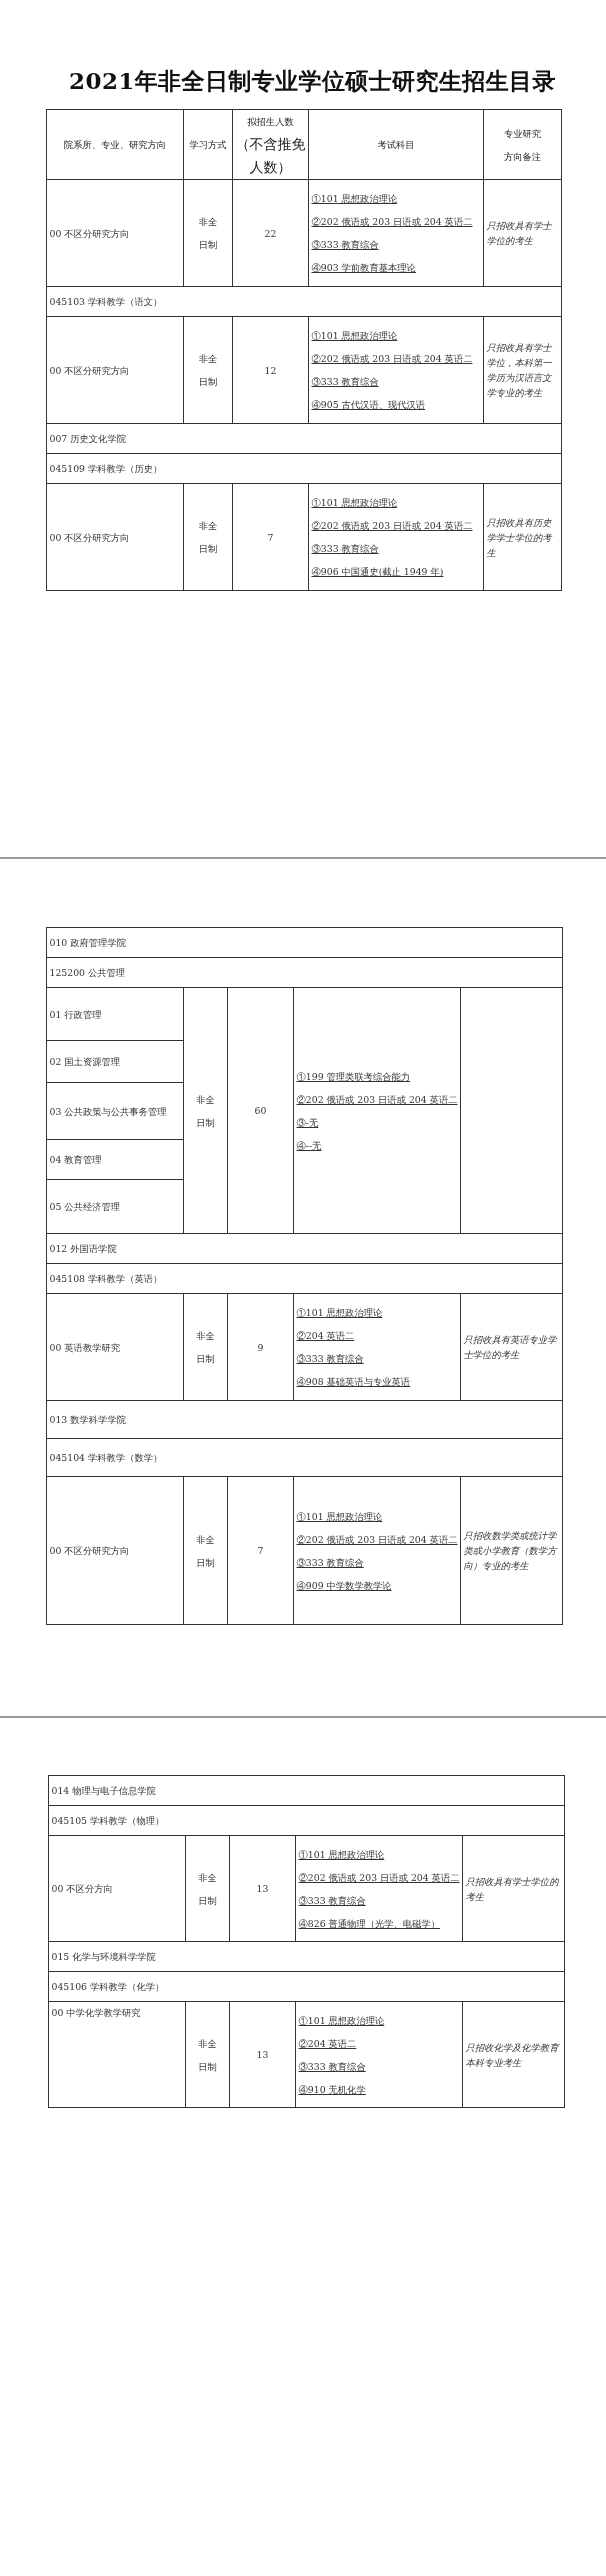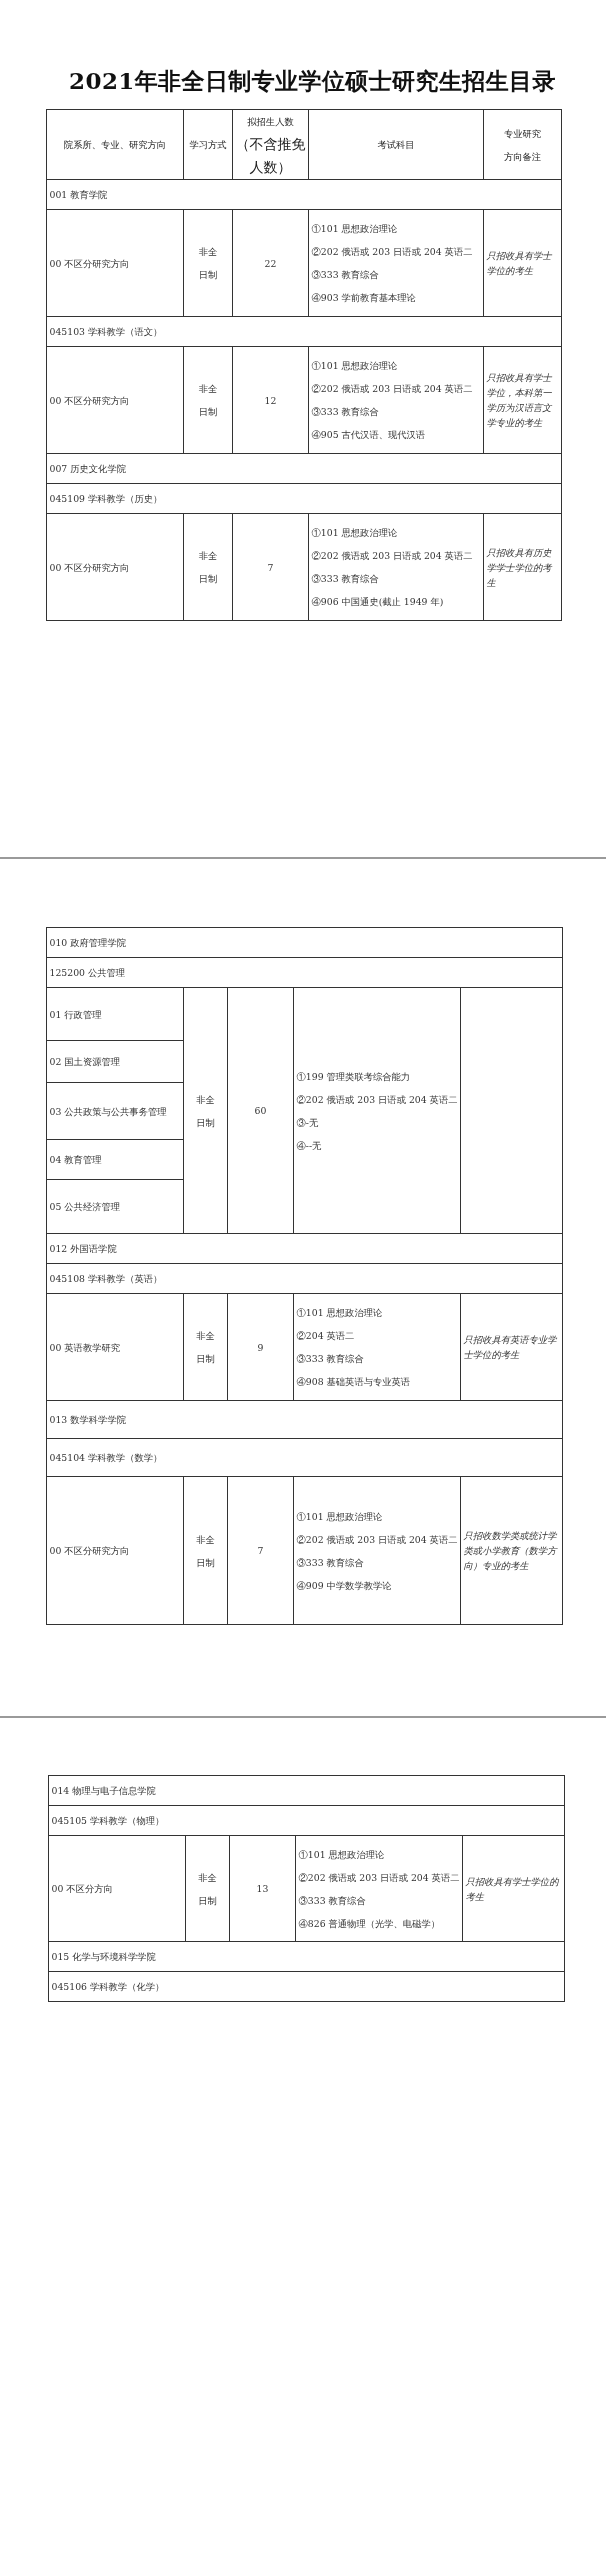--- a/index.html
+++ b/index.html
@@ -7,21 +7,21 @@
          font-family:"DejaVu Serif","Liberation Serif",serif; color:#222; }
   .title { position:absolute; left:9px; top:66px; width:607px; text-align:center;
            font-size:23px; font-weight:bold; color:#111; letter-spacing:0.4px; }
   table.cat { position:absolute; border-collapse:collapse; table-layout:fixed; }
   table.cat td, table.cat th { border:1.3px solid #333; padding:0 2.5px; vertical-align:middle;
            font-size:9.3px; line-height:15px; font-weight:normal; color:#333; }
   table.cat th { text-align:center; color:#222; }
   .sec { height:29px; font-weight:bold; color:#222; }
   .sec-major { height:29px; font-weight:bold; color:#222; }
   .c { text-align:center; }
-  .exam-line { display:block; height:23px; line-height:23px; white-space:nowrap; }
+  .exam-line { display:block; height:23px; line-height:23px; white-space:nowrap;text-decoration:underline; }
   .note { line-height:23px;font-style:italic; }
   .mode-line { display:block; line-height:23px; }
   .divider { position:absolute; left:0; width:607px; height:1.7px; background:#9a9a9a; }
 </style>
 </head>
 <body>
 
 <div class="title">2021年非全日制专业学位硕士研究生招生目录</div>
 
 <table class="cat" style="left:46px; top:109px; width:515px;">
@@ -40,23 +40,20 @@
       <span class="mode-line">拟招生人数</span>
       <span class="mode-line" style="font-size:14px">（不含推免人数）</span>
     </th>
     <th>考试科目</th>
     <th>
       <span class="mode-line">专业研究</span>
       <span class="mode-line">方向备注</span>
     </th>
   </tr>
 
-  <tr>
-        <td colspan="5" class="sec">001 教育学院</td>
-      </tr>
   <tr style="height:107px">
     <td>00 不区分研究方向</td>
     <td class="c">
       <span class="mode-line">非全</span>
       <span class="mode-line">日制</span>
     </td>
     <td class="c">22</td>
     <td>
       <span class="exam-line">①101 思想政治理论</span>
       <span class="exam-line">②202 俄语或 203 日语或 204 英语二</span>
@@ -234,15 +231,30 @@
     </td>
     <td class="note">只招收具有学士学位的考生</td>
   </tr>
 
   <tr>
         <td colspan="5" class="sec">015 化学与环境科学学院</td>
       </tr>
   <tr>
         <td colspan="5" class="sec-major">045106 学科教学（化学）</td>
       </tr>
+  <tr style="height:106px">
+    <td style="vertical-align:top; padding-top:3.4px">00 中学化学教学研究</td>
+    <td class="c">
+      <span class="mode-line">非全</span>
+      <span class="mode-line">日制</span>
+    </td>
+    <td class="c">13</td>
+    <td>
+      <span class="exam-line">①101 思想政治理论</span>
+      <span class="exam-line">②204 英语二</span>
+      <span class="exam-line">③333 教育综合</span>
+      <span class="exam-line">④910 无机化学</span>
+    </td>
+    <td class="note">只招收化学及化学教育本科专业考生</td>
+  </tr>
 </tbody>
   </table>
 
 
 </body></html>

